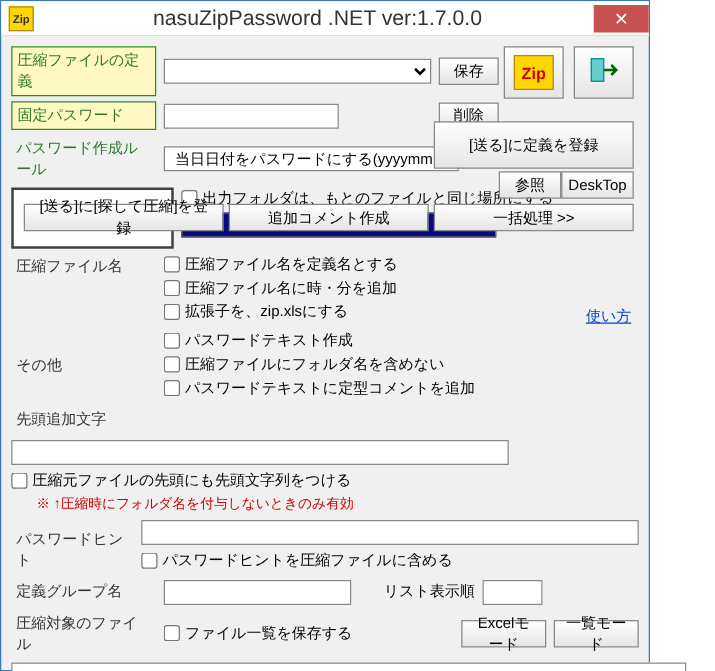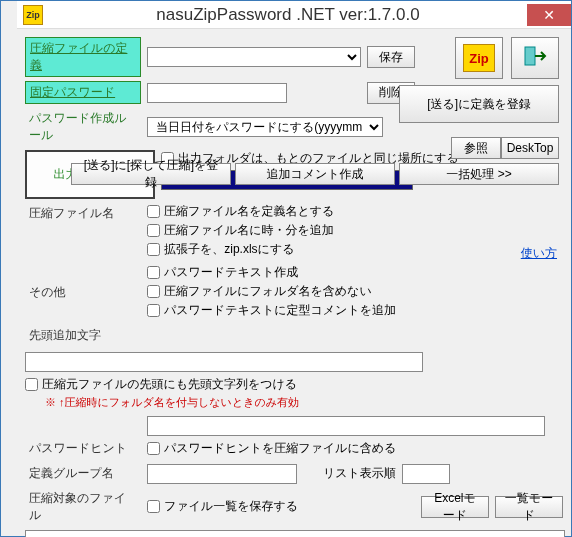--- a/index.html
+++ b/index.html
@@ -1,25 +1,25 @@
 <!DOCTYPE html>
 <html><head>
 <meta charset="utf-8">
 <style>
 * { box-sizing: border-box; margin: 0; padding: 0; }
 body { font-family: "MS UI Gothic", "Meiryo", sans-serif; font-size: 12px; background: #fff; user-select: none; }
-.window { width: 572px; height: 537px; background: #f0f0f0; border: 1px solid #3a79b7; position: relative; padding-left: 16px; }
+.window { width: 520px; height: 537px; background: #f0f0f0; border: 1px solid #3a79b7; position: relative; }
 .titlebar { height: 28px; background: #fff; display: flex; align-items: center; border-bottom: 1px solid #ddd; }
 .titlebar-icon { width: 20px; height: 20px; background: #ffd700; border: 1px solid #b8860b; margin: 0 6px; font-size: 9px; font-weight: bold; display: flex; align-items: center; justify-content: center; color: #333; }
 .titlebar-text { flex: 1; text-align: center; color: #333; font-size: 17px; }
 .close-btn { width: 44px; height: 22px; background: #c75050; color: #fff; display: flex; align-items: center; justify-content: center; font-size: 14px; cursor: pointer; }
 .content { padding: 8px; }
 .row { display: flex; align-items: center; margin-bottom: 4px; gap: 6px; }
 .label { width: 116px; text-align: left; padding: 2px 4px; color: #333; }
-.label.green-box { border: 1px solid #2a8a2a; color: #2a7a2a; background: #5eead4; text-decoration: underline; }
+.label.green-box { border: 1px solid #2a8a2a; color: #2a7a2a; background: #fef9c3; }
 .label.green-btn { border: 2px solid #404040; color: #2a8a2a; background: #fdfdfd; text-align: center; padding: 14px 4px; width: 130px; cursor: pointer; }
 select, input[type=text] { border: 1px solid #888; background: #fff; height: 20px; padding: 0 4px; font-family: inherit; font-size: 12px; }
 .btn { background: linear-gradient(#fefefe, #e5e5e5); border: 1px solid #888; padding: 3px 8px; cursor: pointer; font-family: inherit; font-size: 12px; height: 22px; display: inline-flex; align-items: center; justify-content: center; }
 .btn-wide { width: 160px; }
 .zip-icon-btn { width: 48px; height: 42px; background: linear-gradient(#fefefe, #e5e5e5); border: 1px solid #888; display: inline-flex; align-items: center; justify-content: center; cursor: pointer; }
 .zip-icon-inner { width: 32px; height: 28px; background: #ffd700; border: 1px solid #b8860b; font-weight: bold; display: flex; align-items: center; justify-content: center; color: #c00; font-size: 13px; }
 .exit-icon-btn { width: 48px; height: 42px; background: linear-gradient(#fefefe, #e5e5e5); border: 1px solid #888; display: inline-flex; align-items: center; justify-content: center; cursor: pointer; }
 .link { color: #0044cc; text-decoration: underline; cursor: pointer; }
 .checkbox-line { display: flex; align-items: center; gap: 4px; margin-bottom: 2px; margin-left: 0; }
 .blue-bar { background: #0a0a80; height: 20px; border: 1px solid #666; }
@@ -69,21 +69,21 @@
       <button class="btn" style="width:48px">削除</button>
     </div>
 
     <div class="row">
       <div class="label" style="color:#2a7a2a">パスワード作成ルール</div>
       <select style="width:236px">
         <option>当日日付をパスワードにする(yyyymmdd)</option>
       </select>
     </div>
 
-    <div style="position:absolute; right:12px; top:84px;">
+    <div style="position:absolute; right:12px; top:96px;">
       <button class="btn big-register">[送る]に定義を登録</button>
     </div>
 
     <div class="row" style="align-items:flex-start; margin-top:4px;">
       <div class="label green-btn">出力フォルダ</div>
       <div style="flex:1">
         <div class="checkbox-line">
           <input type="checkbox" style="">
           <span>出力フォルダは、もとのファイルと同じ場所にする</span>
         </div>

